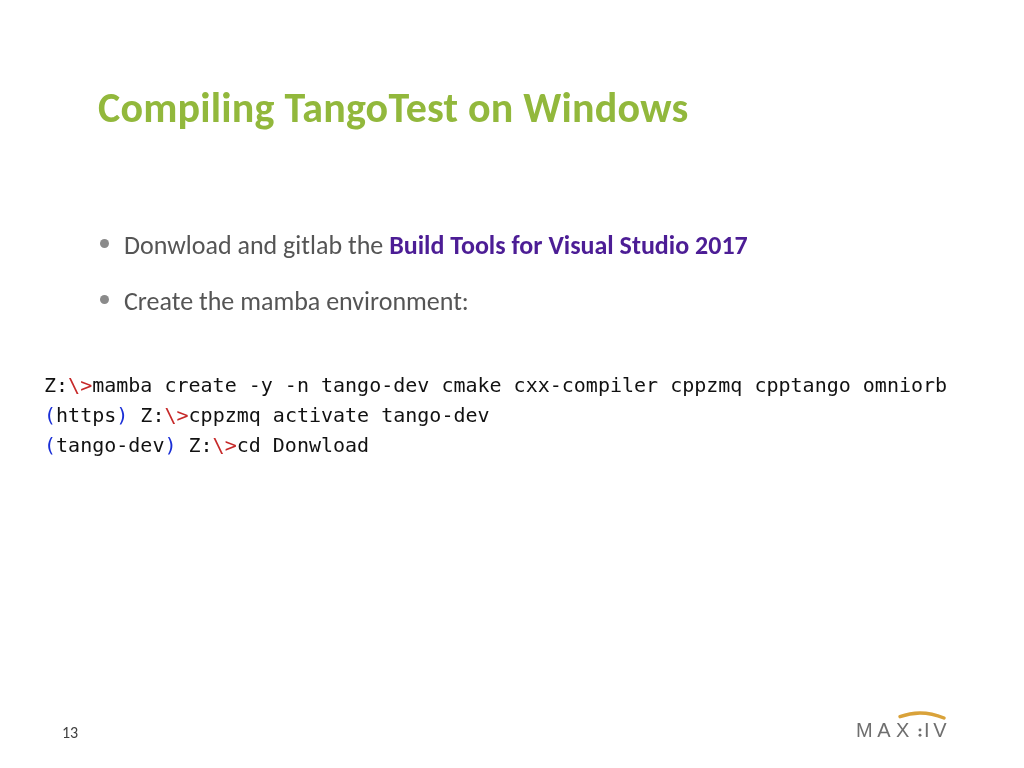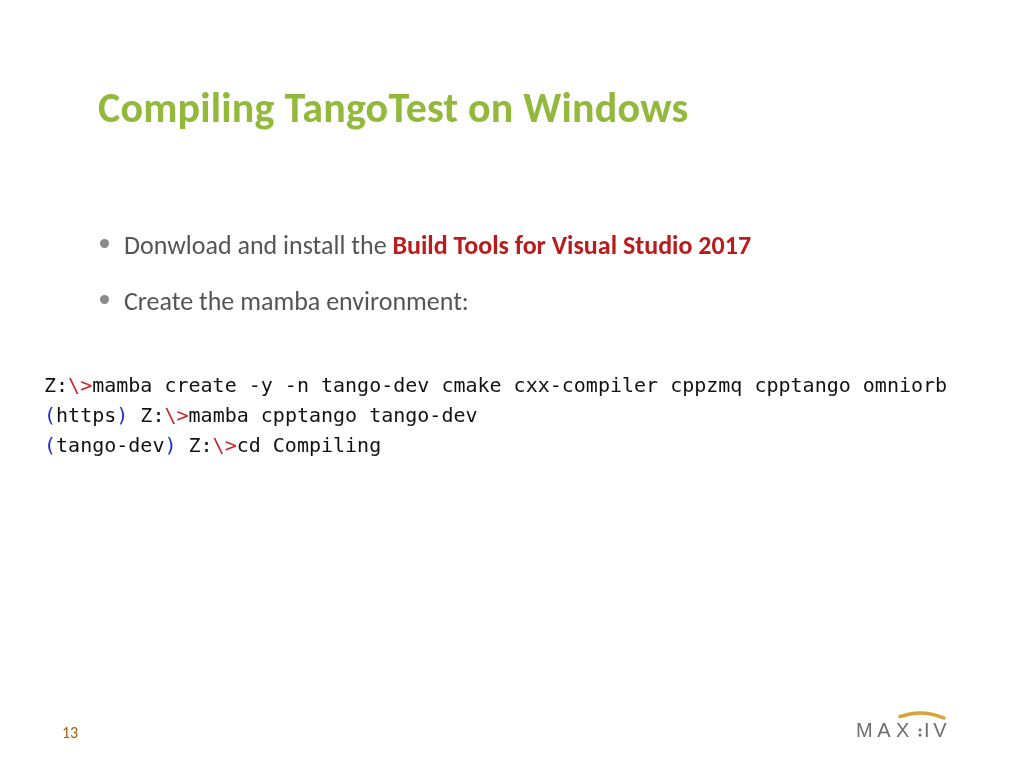--- a/index.html
+++ b/index.html
@@ -31,70 +31,70 @@
   ul.bullets li::before {
     content: "";
     position: absolute;
     left: -24px;
     top: 14px;
     width: 9px;
     height: 9px;
     border-radius: 50%;
     background: #8a8a8a;
   }
-  ul.bullets b { color: #b91c1c; font-weight: 700; text-align: center; }
+  ul.bullets b { color: #4c1d95; font-weight: 700; text-align: center; }
   .codeblock {
     margin-top: 48px;
     margin-left: -54px;
     font-family: "Consolas", "Menlo", monospace;
     font-size: 20px;
     line-height: 1.5;
     color: #111;
     white-space: nowrap;
   }
   .codeblock .line { display: block; }
   .blue  { color: #1a2fd6; }
   .red   { color: #c62828; }
   .underline { text-decoration: underline; }
   .pagenum {
     position: absolute;
     left: 62px;
     bottom: 26px;
-    color: #a16207;
+    color: #404040;
     font-size: 16px;
   }
   .logo {
     position: absolute;
     right: 48px;
     bottom: 22px;
     width: 120px;
     height: 36px;
   }
   .logo svg { width: 100%; height: 100%; }
 </style>
 </head>
 <body>
 
 <div class="slide">
 
   <h1 class="title">Compiling TangoTest on Windows</h1>
 
   <ul class="bullets">
     <li>
-      <span>Donwload and install the </span><b>Build Tools for Visual Studio 2017</b><span></span>
+      <span>Donwload and gitlab the </span><b>Build Tools for Visual Studio 2017</b><span></span>
     </li>
     <li>
       <span>Create the mamba environment:</span><b></b><span></span>
     </li>
   </ul>
 
   <div class="codeblock">
     <span class="line"><span>Z:</span><span class="red">\&gt;</span><span>mamba create -y -n tango-dev cmake cxx-compiler cppzmq cpptango omniorb</span></span>
-    <span class="line"><span class="blue">(</span><span>https</span><span class="blue">)</span><span> </span><span>Z:</span><span class="red">\&gt;</span><span>mamba cpptango tango-dev</span></span>
-    <span class="line"><span class="blue">(</span><span>tango-dev</span><span class="blue">)</span><span> </span><span>Z:</span><span class="red">\&gt;</span><span>cd Compiling</span></span>
+    <span class="line"><span class="blue">(</span><span>https</span><span class="blue">)</span><span> </span><span>Z:</span><span class="red">\&gt;</span><span>cppzmq activate tango-dev</span></span>
+    <span class="line"><span class="blue">(</span><span>tango-dev</span><span class="blue">)</span><span> </span><span>Z:</span><span class="red">\&gt;</span><span>cd Donwload</span></span>
   </div>
 
   <div class="pagenum">13</div>
 
   <div class="logo" title="MAX IV">
     <svg viewBox="0 0 180 46">
       <path d="M66 6 Q 98 -6 132 8" fill="none" stroke="#d9a23a" stroke-width="5" stroke-linecap="round"></path>
       <g fill="#6f6f6f" font-family="Arial, sans-serif" font-weight="400" font-size="30">
         <text x="0" y="36">M</text>
         <text x="32" y="36">A</text>

